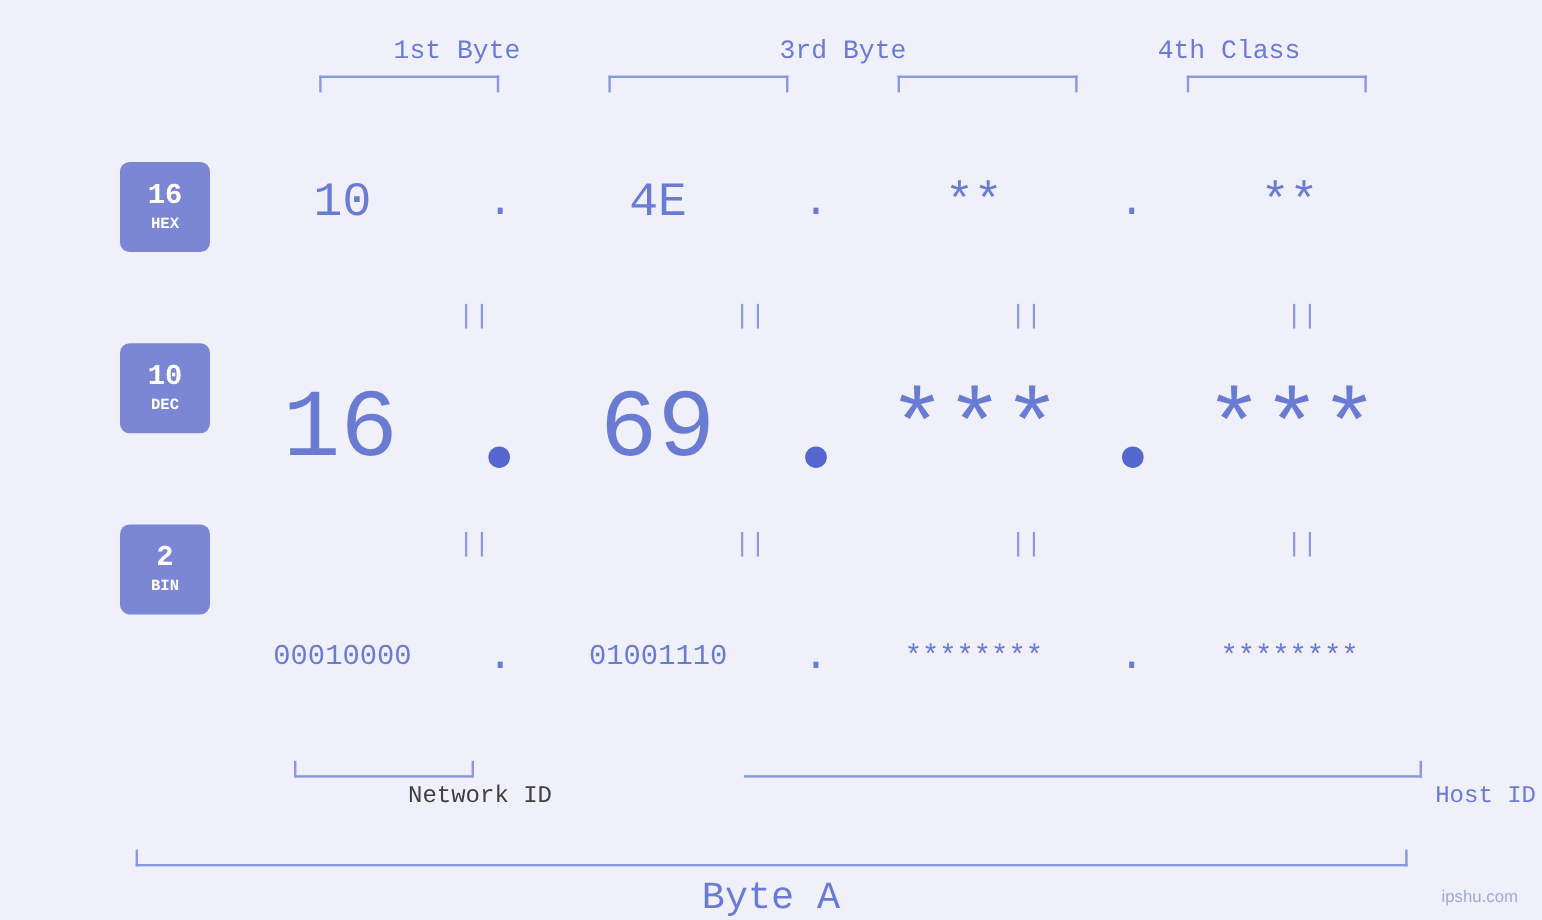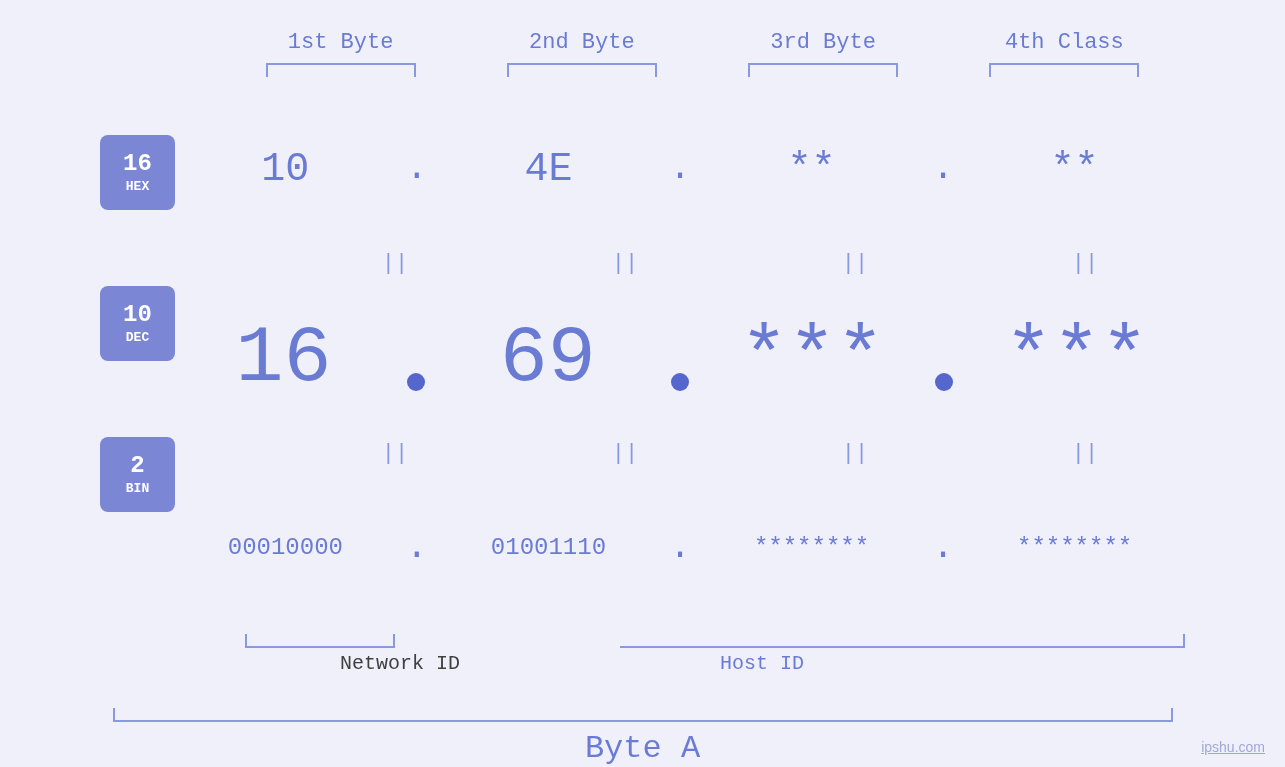--- a/index.html
+++ b/index.html
@@ -235,21 +235,20 @@
     }
 
     
     .watermark {
       position: absolute;
       bottom: 12px;
       right: 20px;
       color: #a0a8d8;
       font-size: 14px;
       font-family: Arial, sans-serif;
-      text-decoration: underline;
     }
 
     .eq-section {
       display: flex;
       width: 100%;
     }
 
     .eq-badges-spacer {
       width: 120px;
     }
@@ -292,21 +291,20 @@
       line-height: 1;
     }
   </style>
 </head>
 <body>
 
 <div class="container">
 
   <div class="byte-headers">
     <div class="byte-label">1st Byte</div>
-    <div class="byte-label">2nd Byte</div>
     <div class="byte-label">3rd Byte</div>
     <div class="byte-label">4th Class</div>
   </div>
 
   <div class="brackets-row">
     <div class="bracket-top">
       <div class="bracket-line"></div>
     </div>
     <div class="bracket-top">
       <div class="bracket-line"></div>
@@ -403,21 +401,21 @@
         <div class="bracket-line-bottom"></div>
       </div>
       <div class="bracket-bottom">
         <div style="width:30px;"></div>
       </div>
       <div style="flex:1; height:14px; border-bottom:2px solid #8899e0; border-right:2px solid #8899e0;"></div>
     </div>
 
     <div class="id-labels" style="height:36px; position:relative; margin-top:4px;">
       <div class="network-id-label" style="position:absolute; left:80px; width:200px; text-align:center;">Network ID</div>
-      <div class="host-id-label" style="position:absolute; left:500px; width:560px; text-align:left;">Host ID</div>
+      <div class="host-id-label" style="position:absolute; left:500px; width:560px; text-align:right;">Host ID</div>
     </div>
   </div>
 
   <div class="full-bracket-row">
     <div class="full-bracket-line"></div>
   </div>
 
   <div class="class-label">Byte A</div>
 
   <div class="watermark">ipshu.com</div>

